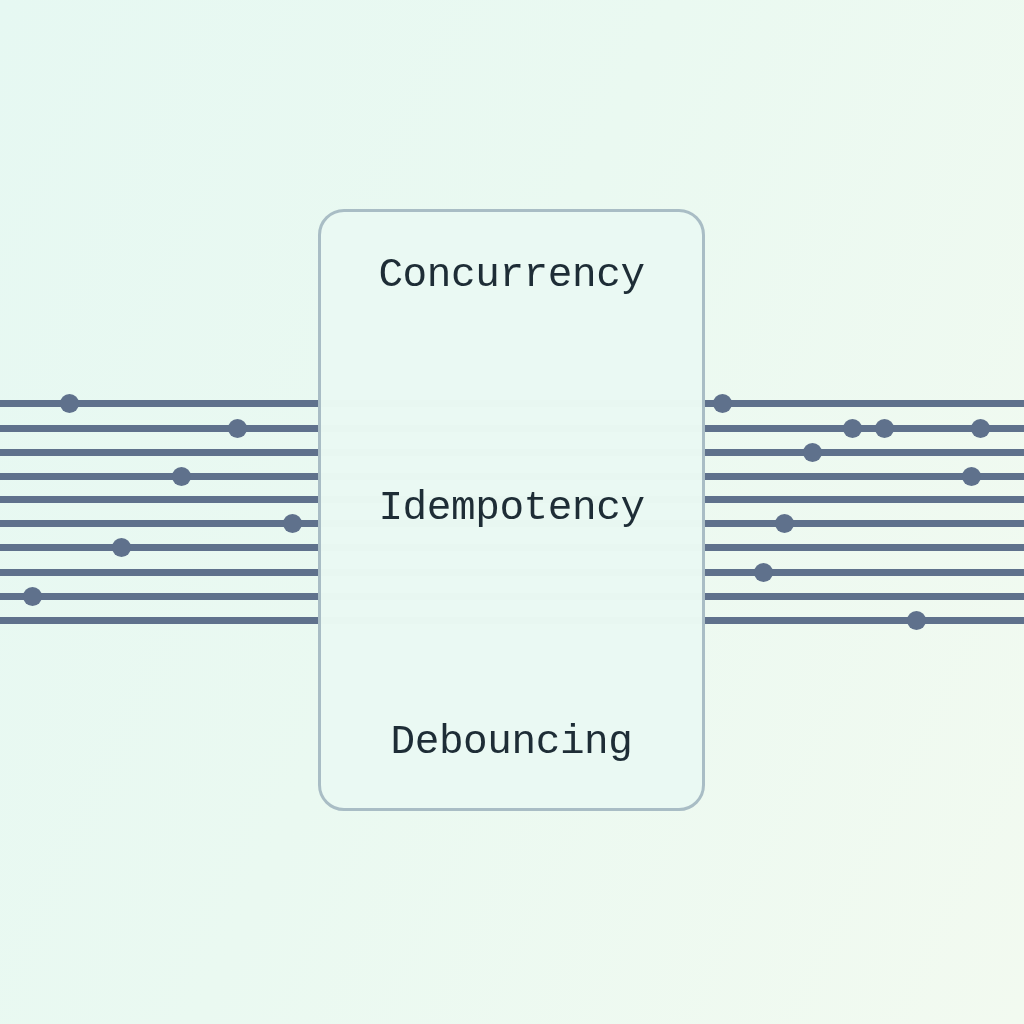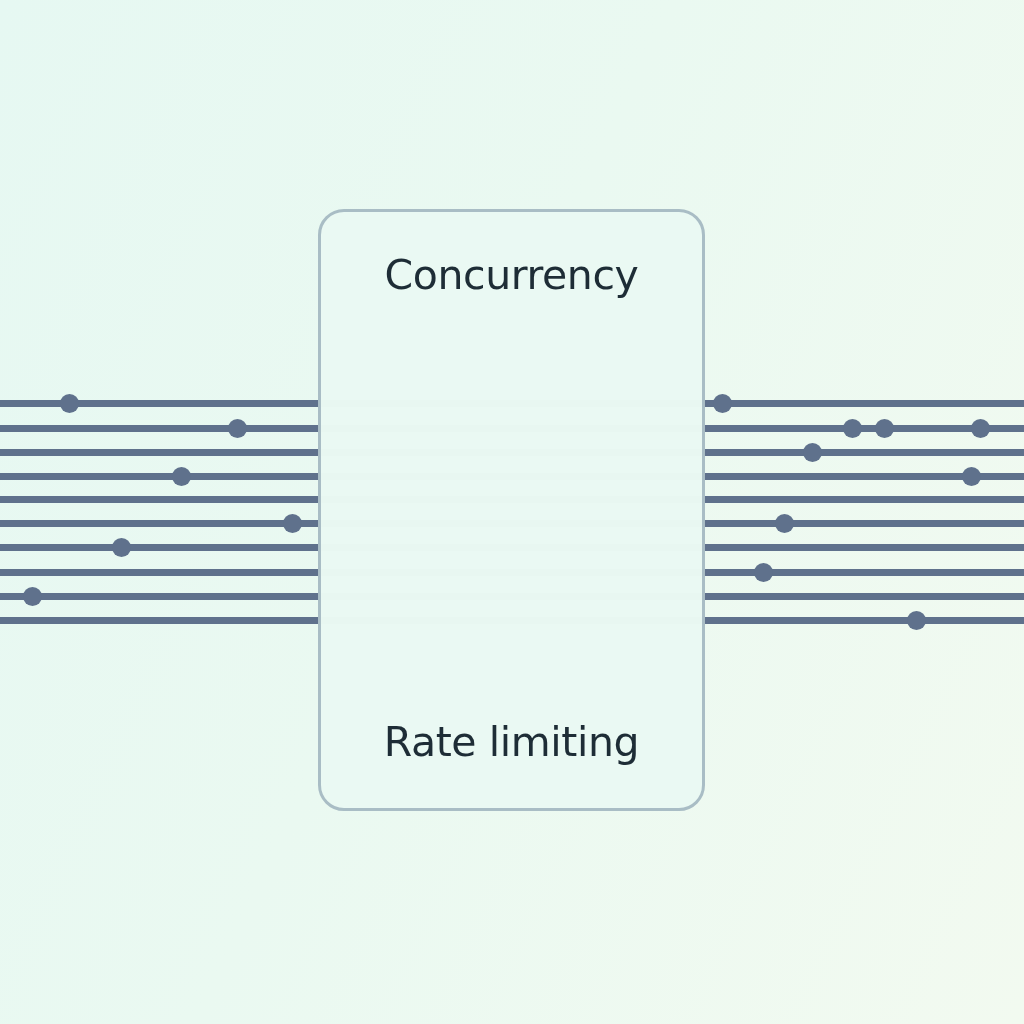--- a/index.html
+++ b/index.html
@@ -14,20 +14,21 @@
     font-family: "DejaVu Sans", "Liberation Sans", sans-serif;
     background: linear-gradient(115deg, #e6f8f2 0%, #eaf9f1 45%, #f2faf0 100%);
     position: relative;
   }
 
   #stage {
     position: absolute;
     inset: 0;
     width: 1024px;
     height: 740px;
+    font-family: Liberation Mono, monospace;
   }
 
   
   #lines-layer {
     position: absolute;
     left: 0;
     top: 0;
     width: 1024px;
     height: 1024px;
     pointer-events: none;
@@ -134,16 +135,17 @@
       <div class="track right" style="width: 319px; top: 592.5px; background: rgb(95, 113, 140);"></div>
       <div class="node" style="left: 22.5px; top: 586.5px; width: 19px; height: 19px; background: rgb(95, 113, 140);"></div>
       <div class="track-ghost" style="left: 318px; width: 387px; top: 616.5px; background: rgb(216, 236, 231);"></div>
       <div class="track left" style="width: 318px; top: 616.5px; background: rgb(95, 113, 140);"></div>
       <div class="track right" style="width: 319px; top: 616.5px; background: rgb(95, 113, 140);"></div>
       <div class="node" style="left: 906.5px; top: 610.5px; width: 19px; height: 19px; background: rgb(95, 113, 140);"></div>
     </div>
 
   <div id="concept-card">
     <div class="concept">Concurrency</div>
-    <div class="concept">Rate limiting</div>
+    <div class="concept">Idempotency</div>
+    <div class="concept">Debouncing</div>
   </div>
 
 </div>
 
 </body></html>

